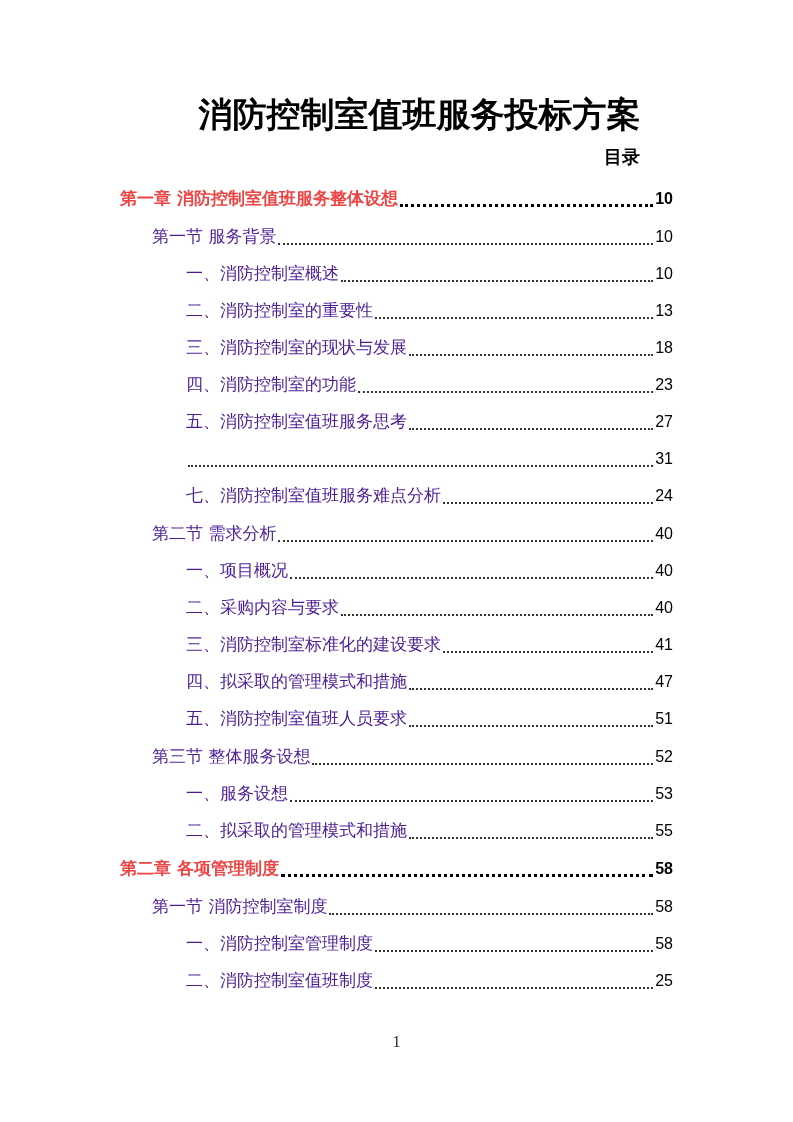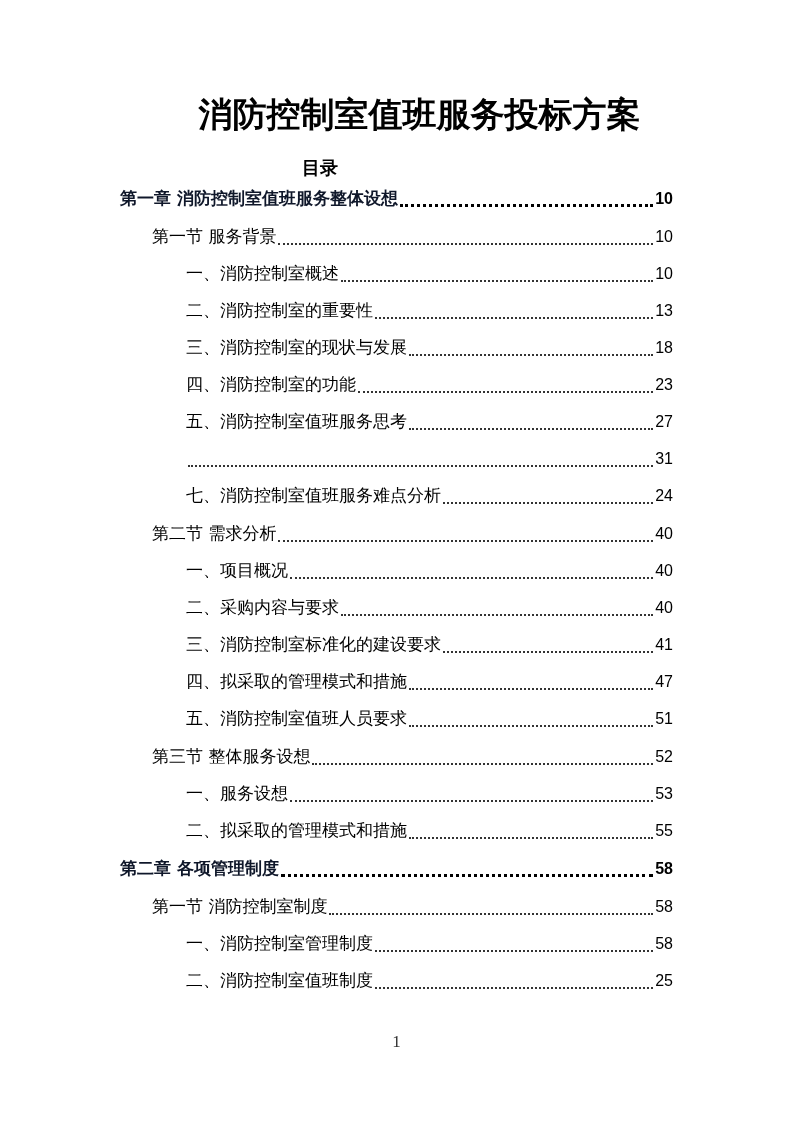--- a/index.html
+++ b/index.html
@@ -1,29 +1,29 @@
 <!DOCTYPE html>
 <html><head>
   <meta charset="utf-8">
   <style>
     html, body { margin: 0; padding: 0; background: #ffffff; }
     body { width: 793px; height: 1122px; position: relative; overflow: hidden;
            font-family: "DejaVu Sans", "Liberation Sans", sans-serif; color: #000; }
     .title { position: absolute; top: 92px; left: 0; width: 793px; text-align: center;
              font-size: 34px; font-weight: bold; letter-spacing: 0px; padding-left: 23px; }
-    .subtitle { position: absolute; top: 156px; left: 0; width: 640px; text-align: center;
+    .subtitle { position: absolute; top: 145px; left: 0; width: 640px; text-align: right;
                 font-size: 18px; font-weight: bold; }
     .toc { position: absolute; top: 180px; left: 0; width: 793px; }
     .toc-row { position: absolute; display: flex; align-items: baseline; right: 120px;
                height: 37px; line-height: 37px; font-size: 17px; }
     .toc-row.l1 { left: 120px; font-weight: bold; }
     .toc-row.l2 { left: 152px; }
     .toc-row.l3 { left: 186px; }
-    .toc-row .label { white-space: nowrap; color: #000000; }
-    .toc-row.l1 .label { color: #0f172a; }
+    .toc-row .label { white-space: nowrap; color: #4c1d95; }
+    .toc-row.l1 .label { color: #ef4444; }
     .toc-row .dots { flex: 1; overflow: hidden; white-space: nowrap; margin: 0 2px;
                      border-bottom: 2px dotted #333; height: 0; align-self: center; transform: translateY(7px); }
     .toc-row.l1 .dots { border-bottom: 3px dotted #000; }
     .toc-row .page { white-space: nowrap; font-family: "Liberation Sans", sans-serif; font-size: 16px; }
     .page-number { position: absolute; top: 1032px; left: 0; width: 793px; text-align: center;
                    font-family: "Liberation Serif", serif; font-size: 17px; color: #333; }
   </style>
 </head>
 <body>
 

